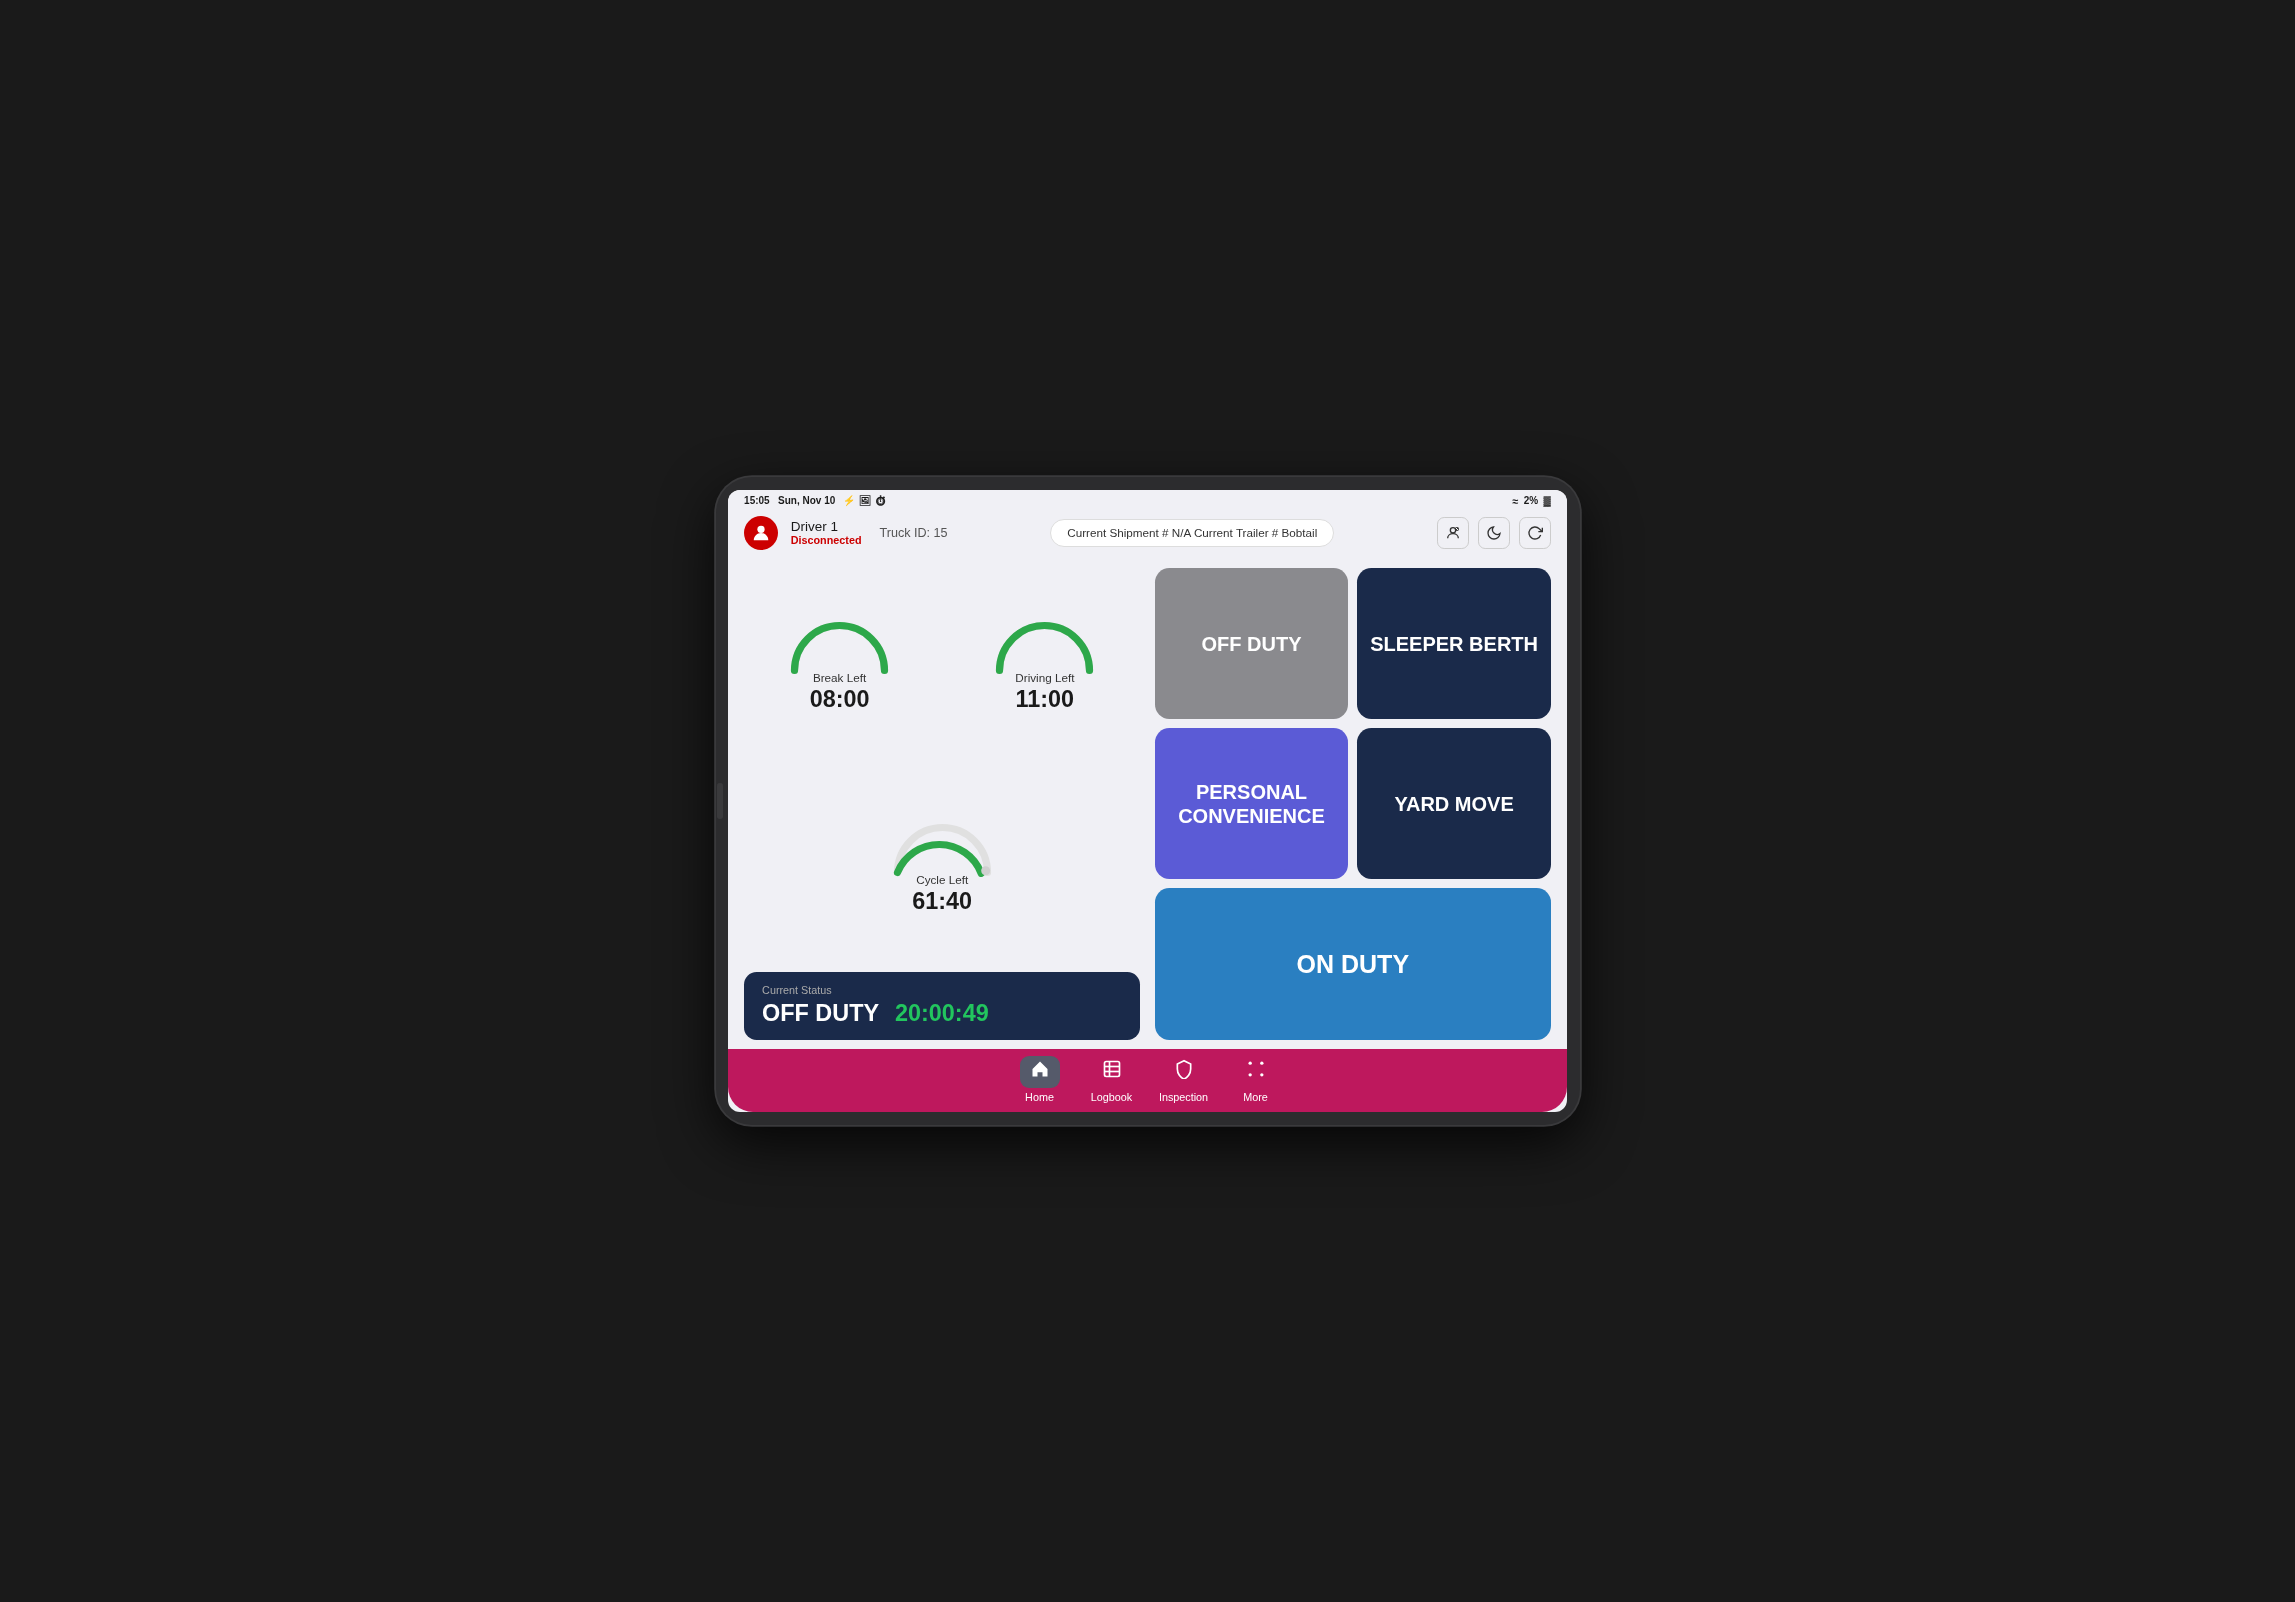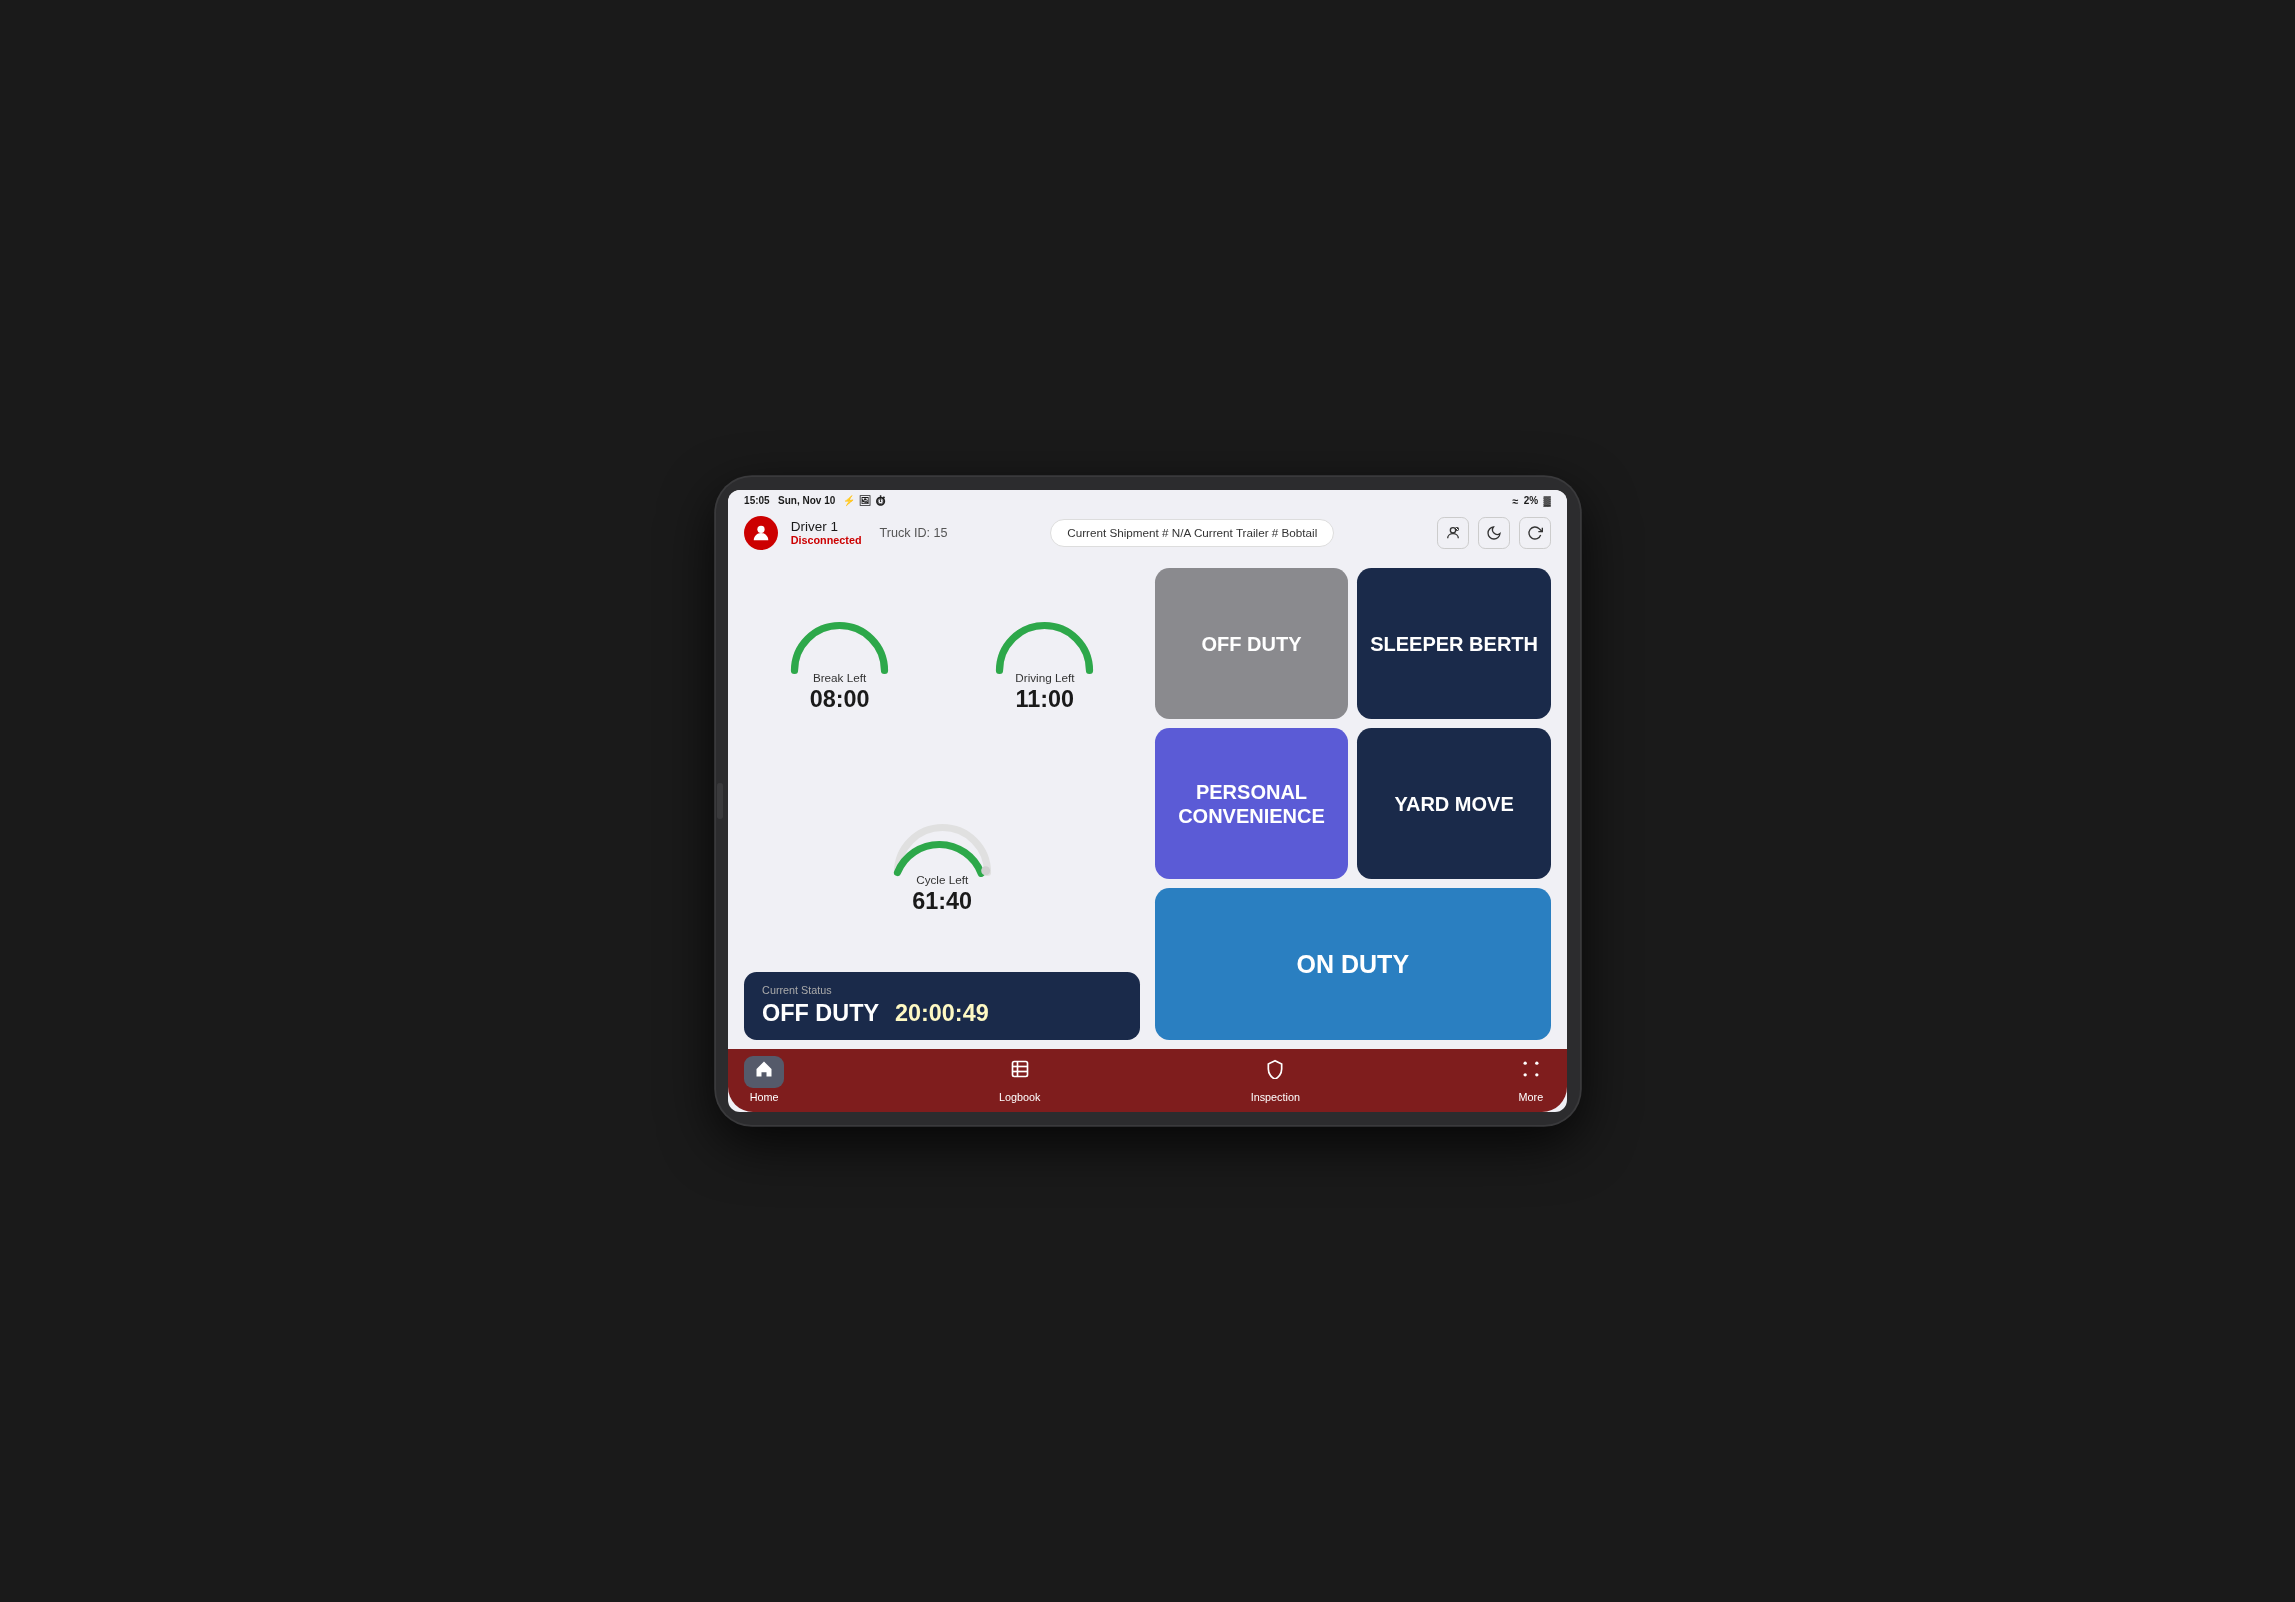--- a/index.html
+++ b/index.html
@@ -168,21 +168,21 @@
       gap: 16px;
     }
     .current-status-name {
       font-size: 23.4px;
       font-weight: 800;
       color: white;
     }
     .current-status-time {
       font-size: 23.4px;
       font-weight: 700;
-      color: #fef9c3;
+      color: #22c55e;
     }
 
     
     .duty-panel {
       flex: 1;
       display: flex;
       flex-direction: column;
       gap: 9px;
     }
     .duty-row {
@@ -205,23 +205,23 @@
       padding: 9px;
     }
     .btn-off-duty { background: #8a8a8e; flex: 1; }
     .btn-sleeper { background: #1a2a4a; flex: 1; }
     .btn-on-duty { background: #2a7fc1; font-size: 25px; }
     .btn-personal { background: #5b5bd6; flex: 1; }
     .btn-yard { background: #1a2a4a; flex: 1; }
 
     
     .bottom-nav {
-      background: #7f1d1d;
-      display: flex;
-      justify-content: space-between;
+      background: #be185d;
+      display: flex;
+      justify-content: center;
       align-items: center;
       padding: 7.2px 0 9px;
       border-radius: 0 0 25px 25px;
     }
     .nav-item {
       display: flex;
       flex-direction: column;
       align-items: center;
       gap: 3.6px;
       cursor: pointer;

